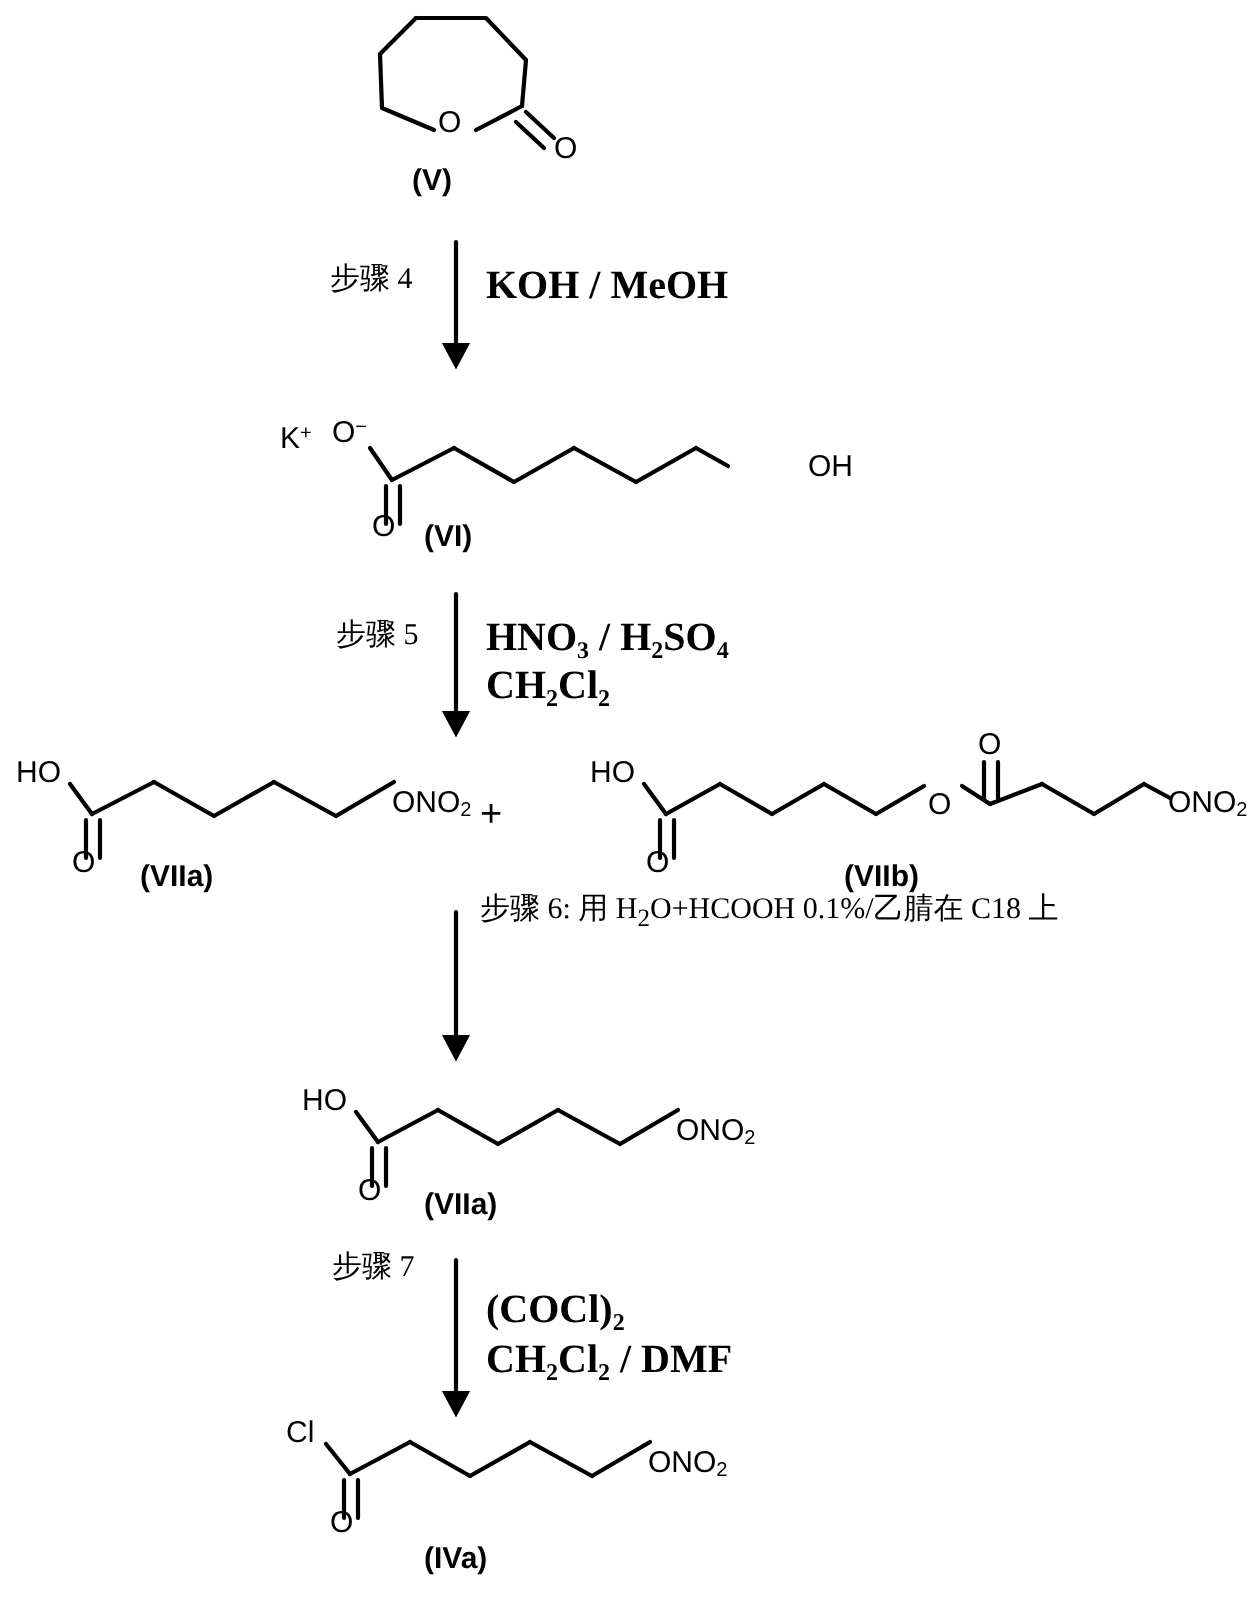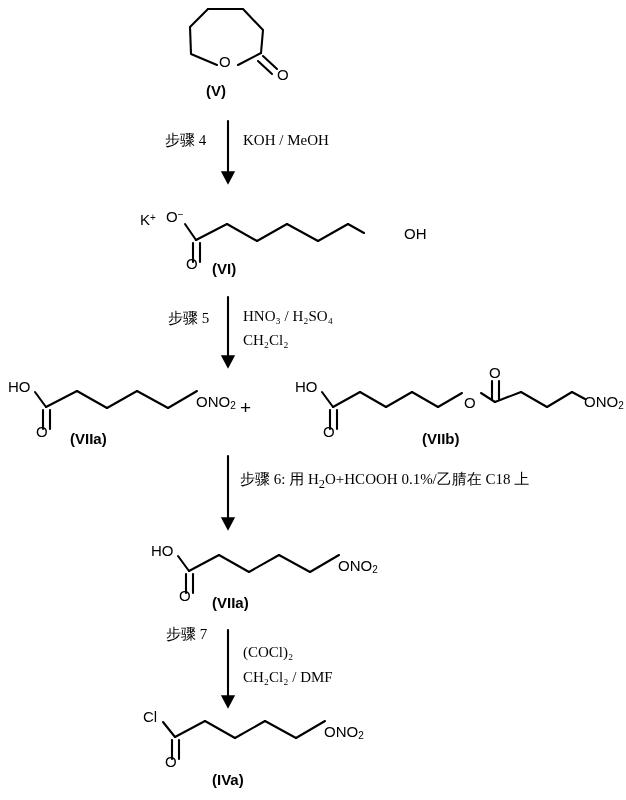--- a/index.html
+++ b/index.html
@@ -44,21 +44,22 @@
   .atom-sub {
     font-size: 10px;
     vertical-align: -0.22em;
   }
   .atom-sup {
     font-size: 10px;
     vertical-align: 0.45em;
   }
   .cond {
     font-family: "Liberation Serif", serif;
-    font-size: 15px;
+    font-size: 20px;
+    font-weight: bold;
   }
   .step {
     font-family: "Liberation Serif", serif;
     font-size: 15px;
   }
   .plus {
     font-family: "Liberation Sans", sans-serif;
     font-size: 19px;
   }
 </style>
@@ -192,21 +193,21 @@
 
   <span class="txt plus" style="left:240px; top:398px;">+</span>
 
   <span class="txt atom" style="left:295px; top:379px;">HO</span>
   <span class="txt atom" style="left:323px; top:424px;">O</span>
   <span class="txt atom" style="left:464px; top:395px;">O</span>
   <span class="txt atom" style="left:489px; top:365px;">O</span>
   <span class="txt atom" style="left:584px; top:394px;"><span>ONO</span><span class="atom-sub">2</span></span>
   <span class="txt cmp-label" style="left:422px; top:431px;">(VIIb)</span>
 
-  <span class="txt step" style="left:240px; top:472px;"><span>步骤 6: 用 H</span><sub>2</sub><span>O+HCOOH 0.1%/乙腈在 C18 上</span></span>
+  <span class="txt step" style="left:240px; top:448px;"><span>步骤 6: 用 H</span><sub>2</sub><span>O+HCOOH 0.1%/乙腈在 C18 上</span></span>
 
   <span class="txt atom" style="left:151px; top:543px;">HO</span>
   <span class="txt atom" style="left:179px; top:588px;">O</span>
   <span class="txt atom" style="left:338px; top:558px;"><span>ONO</span><span class="atom-sub">2</span></span>
   <span class="txt cmp-label" style="left:212px; top:595px;">(VIIa)</span>
 
   <span class="txt step" style="left:166px; top:627px;">步骤 7</span>
   <span class="txt cond" style="left:243px; top:645px;">(COCl)₂</span>
   <span class="txt cond" style="left:243px; top:670px;text-align:center;">CH₂Cl₂ / DMF</span>
 

